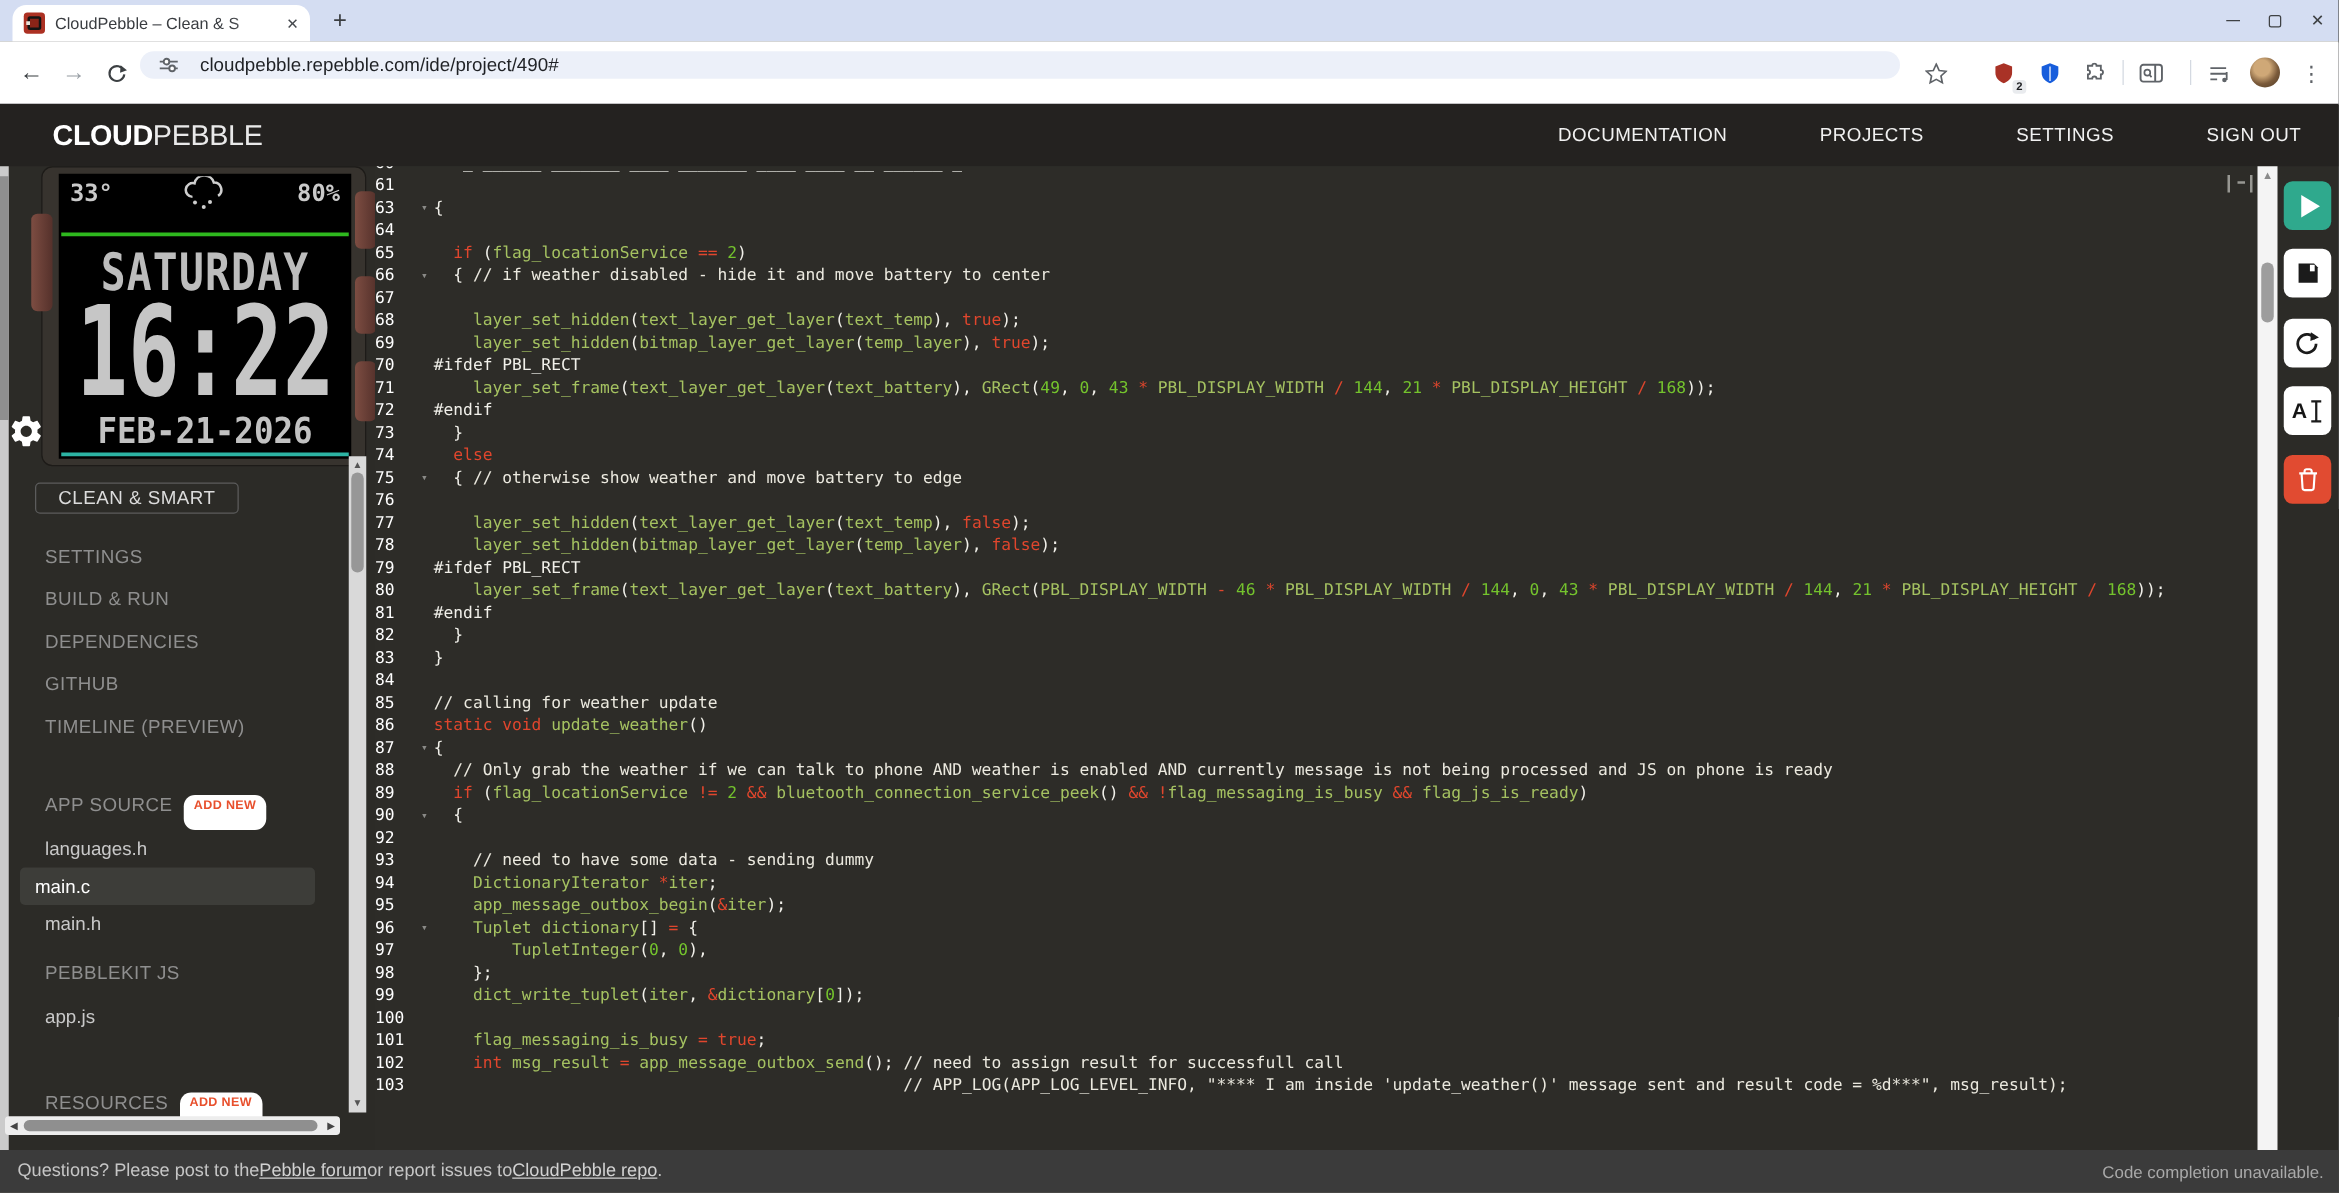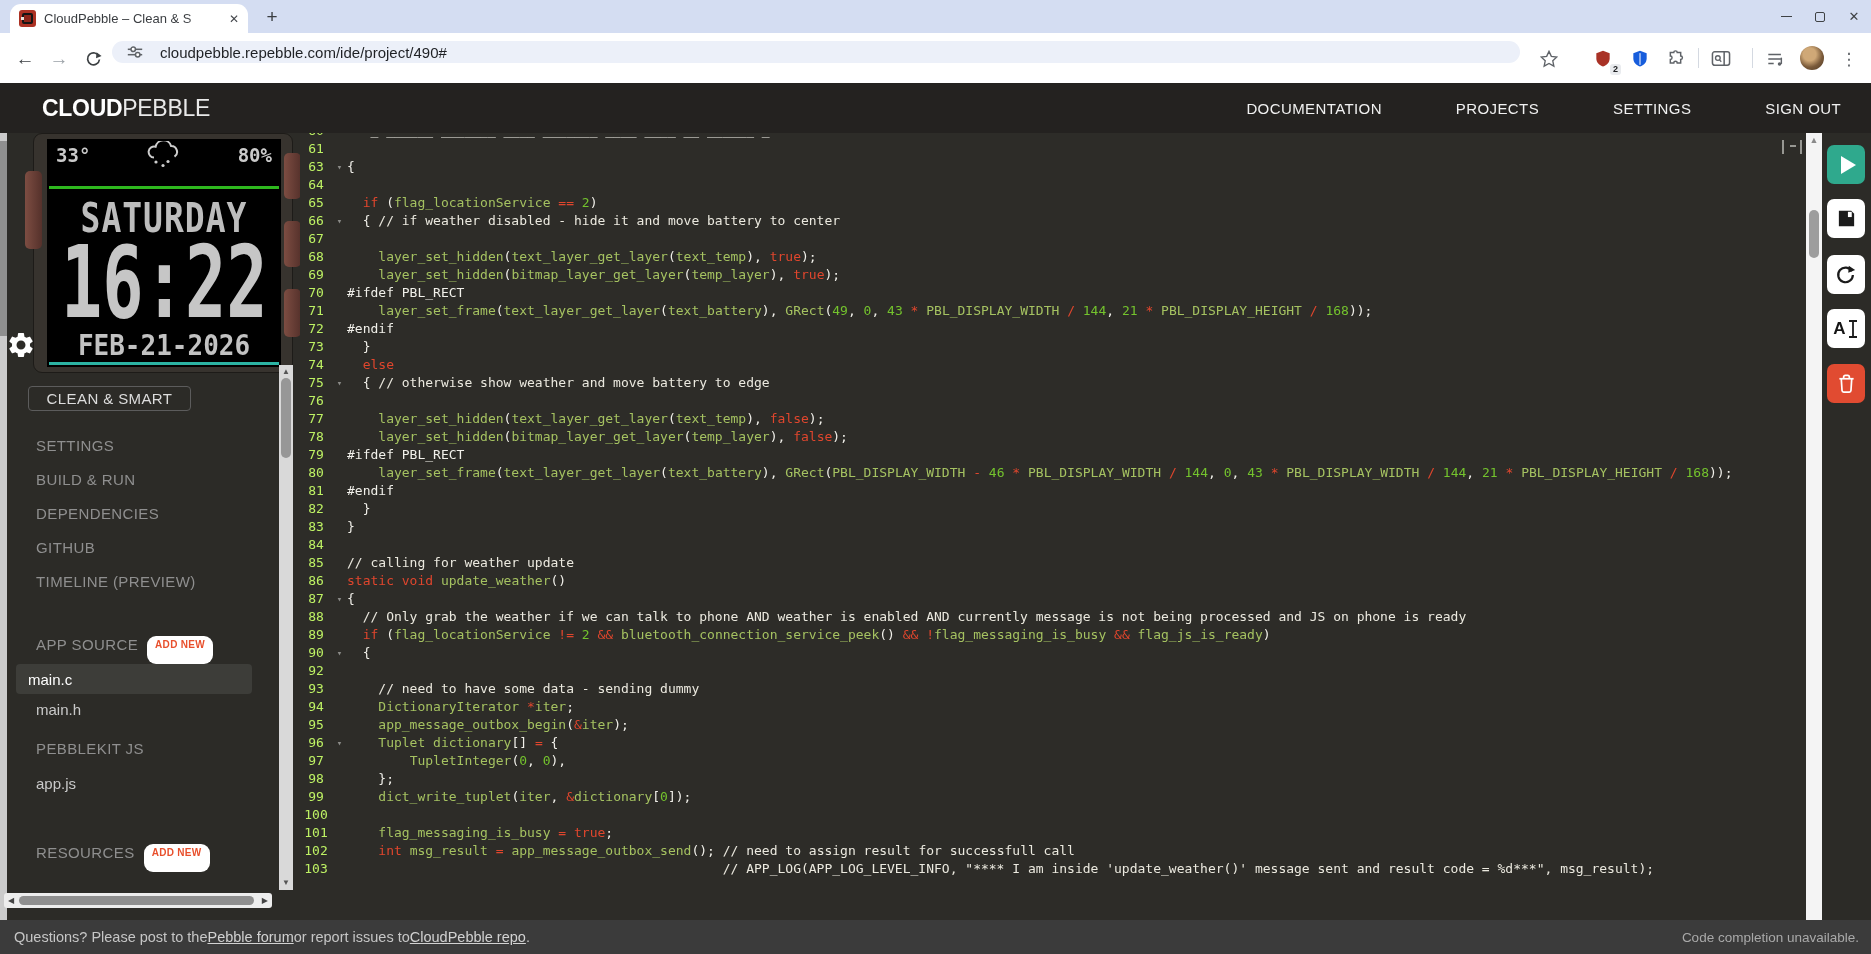--- a/index.html
+++ b/index.html
@@ -69,21 +69,21 @@
   .sb-arr{position:absolute;left:0;width:14px;text-align:center;font-size:8px;color:#555;line-height:12px}
   .sb-hscroll{position:absolute;left:4px;top:893px;width:268px;height:15px;background:#ededed;border-radius:3px;z-index:6;display:flex;align-items:center}
   .sb-hthumb{position:absolute;left:15px;right:18px;top:3px;height:9px;background:#8f8f8f;border-radius:5px}
   .h-arr{position:absolute;top:3px;font-size:8px;color:#444}
 
   
   .editor{position:absolute;left:300px;top:133px;width:1506px;height:787px;background:#2d2c28;overflow:hidden}
   .lines{position:absolute;left:0;top:0;right:0}
   .cl{display:flex;height:18px;line-height:18px;font-family:"DejaVu Sans Mono",monospace;font-size:13px;white-space:pre}
   .cl:first-child{margin-top:-11px}
-  .ln{width:32px;text-align:center;color:#bef264;flex:none}
+  .ln{width:32px;text-align:left;color:#ffffff;flex:none}
   .fa{width:15px;flex:none;text-align:center;font-size:9px;color:#8a8a87}
   .cd{flex:1;color:#f1f0ea}
   .kw{color:#e0462d}.id{color:#a5c261}.num{color:#74c32d}.cm{color:#ebe9df}.pl{color:#f1f0ea}
   .fullscr{position:absolute;left:1782px;top:140px;width:20px;height:14px;border-left:2px solid #979792;border-right:2px solid #979792;cursor:pointer}
   .fullscr i{position:absolute;left:6px;top:5px;width:6px;height:2px;background:#979792}
 
   .ed-vscroll{position:absolute;left:1806px;top:133px;width:16px;height:787px;background:#f4f4f4}
   .ed-vthumb{position:absolute;left:1809px;top:210px;width:10px;height:48px;background:#9d9d9d;border-radius:5px}
   .ed-arr{position:absolute;left:1806px;top:135px;width:16px;text-align:center;font-size:9px;color:#8a8a8a}
 
@@ -248,20 +248,21 @@
       <div>BUILD &amp; RUN</div>
       <div>DEPENDENCIES</div>
       <div>GITHUB</div>
       <div>TIMELINE (PREVIEW)</div>
     </div>
   <div class="sections">
       <div class="sec-label">
         <span>APP SOURCE</span>
         <span class="addnew">ADD NEW</span>
       </div>
+      <div class="file">languages.h</div>
       <div class="file active">main.c</div>
       <div class="file">main.h</div>
       <div class="gap16"></div>
       <div class="sec-label">
         <span>PEBBLEKIT JS</span>
       </div>
       <div class="file">app.js</div>
       <div class="gap46"></div>
       <div class="sec-label">
         <span>RESOURCES</span>

